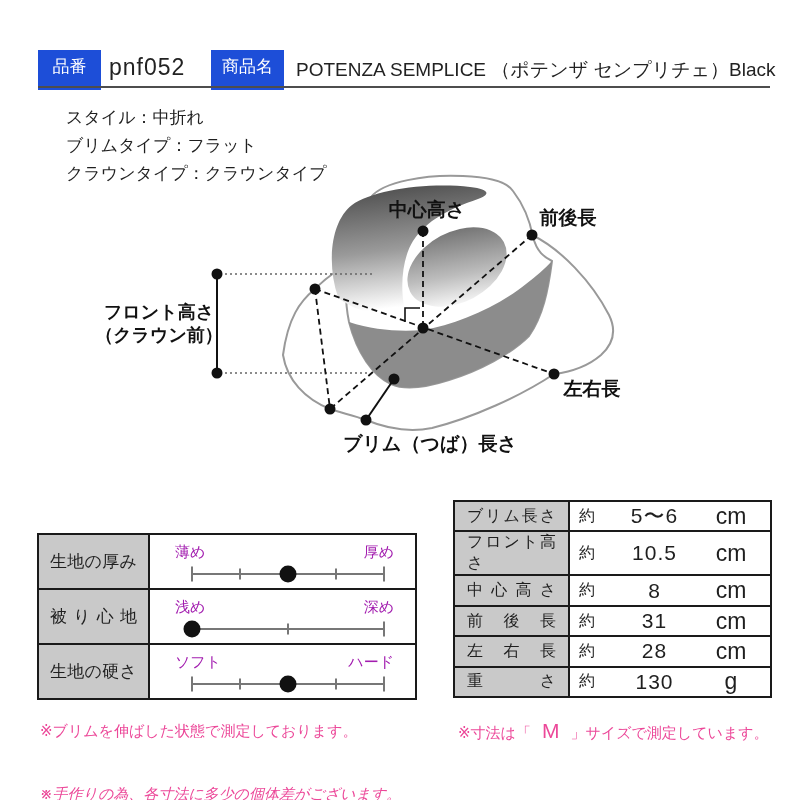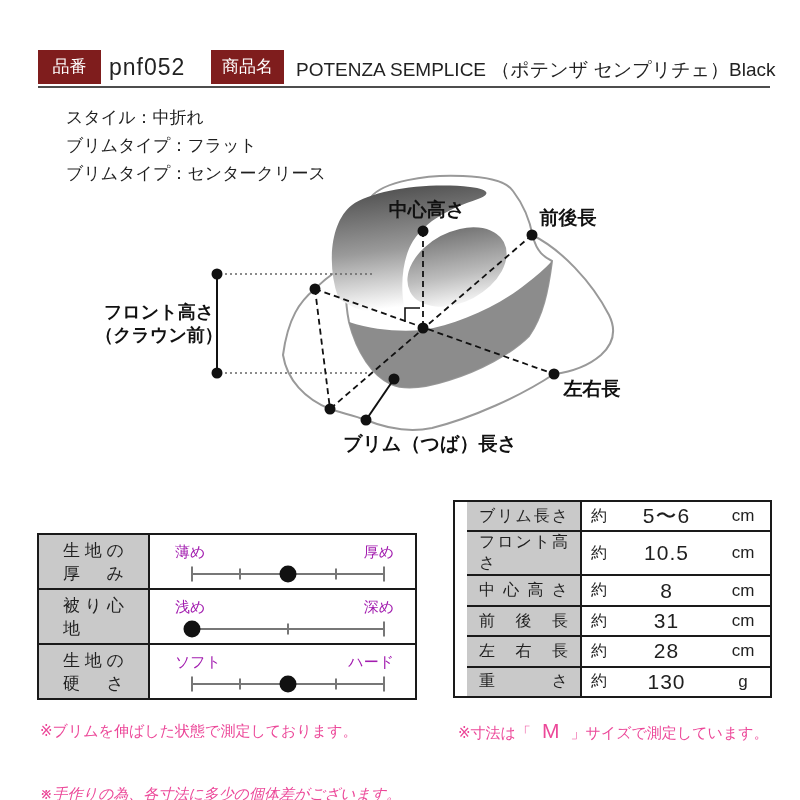--- a/index.html
+++ b/index.html
@@ -2,21 +2,21 @@
 <html><head>
 <meta charset="utf-8">
 <style>
   html,body{margin:0;padding:0;background:#fff;}
   .page{
     position:relative;width:800px;height:800px;background:#fff;overflow:hidden;
     font-family:"Liberation Sans","DejaVu Sans",sans-serif;color:#1f1f1f;
   }
   
   .hdr-box{
-    position:absolute;top:50px;height:34px;background:#7f1d1d;color:#fff;
+    position:absolute;top:50px;height:40px;background:#1d4ed8;color:#fff;
     font-size:17px;line-height:34px;text-align:center;
   }
   .box1{left:38px;width:63px;}
   .box2{left:211px;width:73px;}
   .hdr-val{position:absolute;left:109px;top:54px;font-size:23px;letter-spacing:1px;color:#222;}
   .hdr-name{position:absolute;left:296px;top:57px;font-size:19px;color:#222;white-space:nowrap;}
   .hdr-rule{position:absolute;left:38px;top:86px;width:732px;height:2px;background:#4d4d4d;}
   
   .specs{position:absolute;left:66px;top:104px;font-size:17px;line-height:28px;}
   
@@ -24,47 +24,47 @@
   .hatsvg text{font-family:"Liberation Sans","DejaVu Sans",sans-serif;font-weight:bold;fill:#111;}
   
   .stable{
     position:absolute;left:37px;top:533px;width:380px;height:167px;
     border:2px solid #1a1a1a;box-sizing:border-box;display:flex;flex-direction:column;background:#fff;
   }
   .srow{flex:1;display:flex;}
   .srow + .srow{border-top:2px solid #1a1a1a;}
   .slabel{
     flex:0 0 111px;box-sizing:border-box;border-right:2px solid #1a1a1a;background:#c9c9c9;
-    font-size:17px;display:flex;align-items:center;padding:0 24px;
+    font-size:17px;display:flex;align-items:center;padding:0 11px;
   }
   .slabel span{width:100%;text-align:justify;text-align-last:justify;}
   .scell{flex:1;position:relative;background:#fff;}
   .end-label{position:absolute;top:8px;font-size:15px;color:#a21caf;}
   .end-label.left{left:25px;}
   .end-label.right{right:21px;}
   .scale{position:absolute;left:42px;right:31px;top:38px;height:2px;background:#777;}
   .tick{position:absolute;top:1px;transform:translate(-50%,-50%);width:2px;height:11px;background:#777;}
   .tick.end{height:15px;}
   .sdot{position:absolute;top:1px;transform:translate(-50%,-50%);width:17px;height:17px;border-radius:50%;background:#111;}
   
   .mtable{
     position:absolute;left:453px;top:500px;width:319px;height:198px;
-    border:2px solid #1a1a1a;box-sizing:border-box;display:flex;flex-direction:column;background:#fff;padding-left:12px;
+    border:2px solid #1a1a1a;box-sizing:border-box;display:flex;flex-direction:column;background:#fff;
   }
   .mrow{flex:1;display:flex;}
   .mrow + .mrow{border-top:2px solid #1a1a1a;}
   .mlabel{
     flex:0 0 115px;box-sizing:border-box;border-right:2px solid #1a1a1a;background:#c9c9c9;
     font-size:16px;display:flex;align-items:center;padding:0 12px;
   }
   .mlabel span{width:100%;text-align:justify;text-align-last:justify;}
   .mcell{flex:1;display:flex;align-items:center;background:#fff;}
   .approx{margin-left:9px;font-size:16px;}
   .mval{flex:1;text-align:center;font-size:21px;letter-spacing:1px;}
-  .munit{width:34px;text-align:center;margin-right:10px;font-size:17px;}
+  .munit{width:34px;text-align:center;margin-right:22px;font-size:23px;}
   
   .note{position:absolute;font-size:15px;color:#ec4899;white-space:nowrap;}
   .note-l1{left:40px;top:722px;}
   .note-l2{left:40px;top:785px;font-style:italic;}
   .note-r{left:458px;top:719px;display:inline-flex;align-items:baseline;}
   .note-r .msize{font-size:21px;margin:0 11px;}
 </style>
 </head>
 <body>
 
@@ -72,21 +72,21 @@
 
   <div class="hdr-box box1">品番</div>
   <div class="hdr-val">pnf052</div>
   <div class="hdr-box box2">商品名</div>
   <div class="hdr-name">POTENZA SEMPLICE （ポテンザ センプリチェ）Black</div>
   <div class="hdr-rule"></div>
 
   <div class="specs">
     <div>スタイル：中折れ</div>
     <div>ブリムタイプ：フラット</div>
-    <div>ブリムタイプ：センタークリース</div>
+    <div>クラウンタイプ：クラウンタイプ</div>
   </div>
 
   <svg class="hatsvg" width="800" height="800" viewBox="0 0 800 800">
     <defs>
       <linearGradient id="gDent1" x1="0" y1="0" x2="0.15" y2="1">
         <stop offset="0" stop-color="#474747"></stop>
         <stop offset="0.55" stop-color="#9a9a9a"></stop>
         <stop offset="1" stop-color="#ffffff"></stop>
       </linearGradient>
       <linearGradient id="gDent2" x1="0.75" y1="0" x2="0.25" y2="1">

